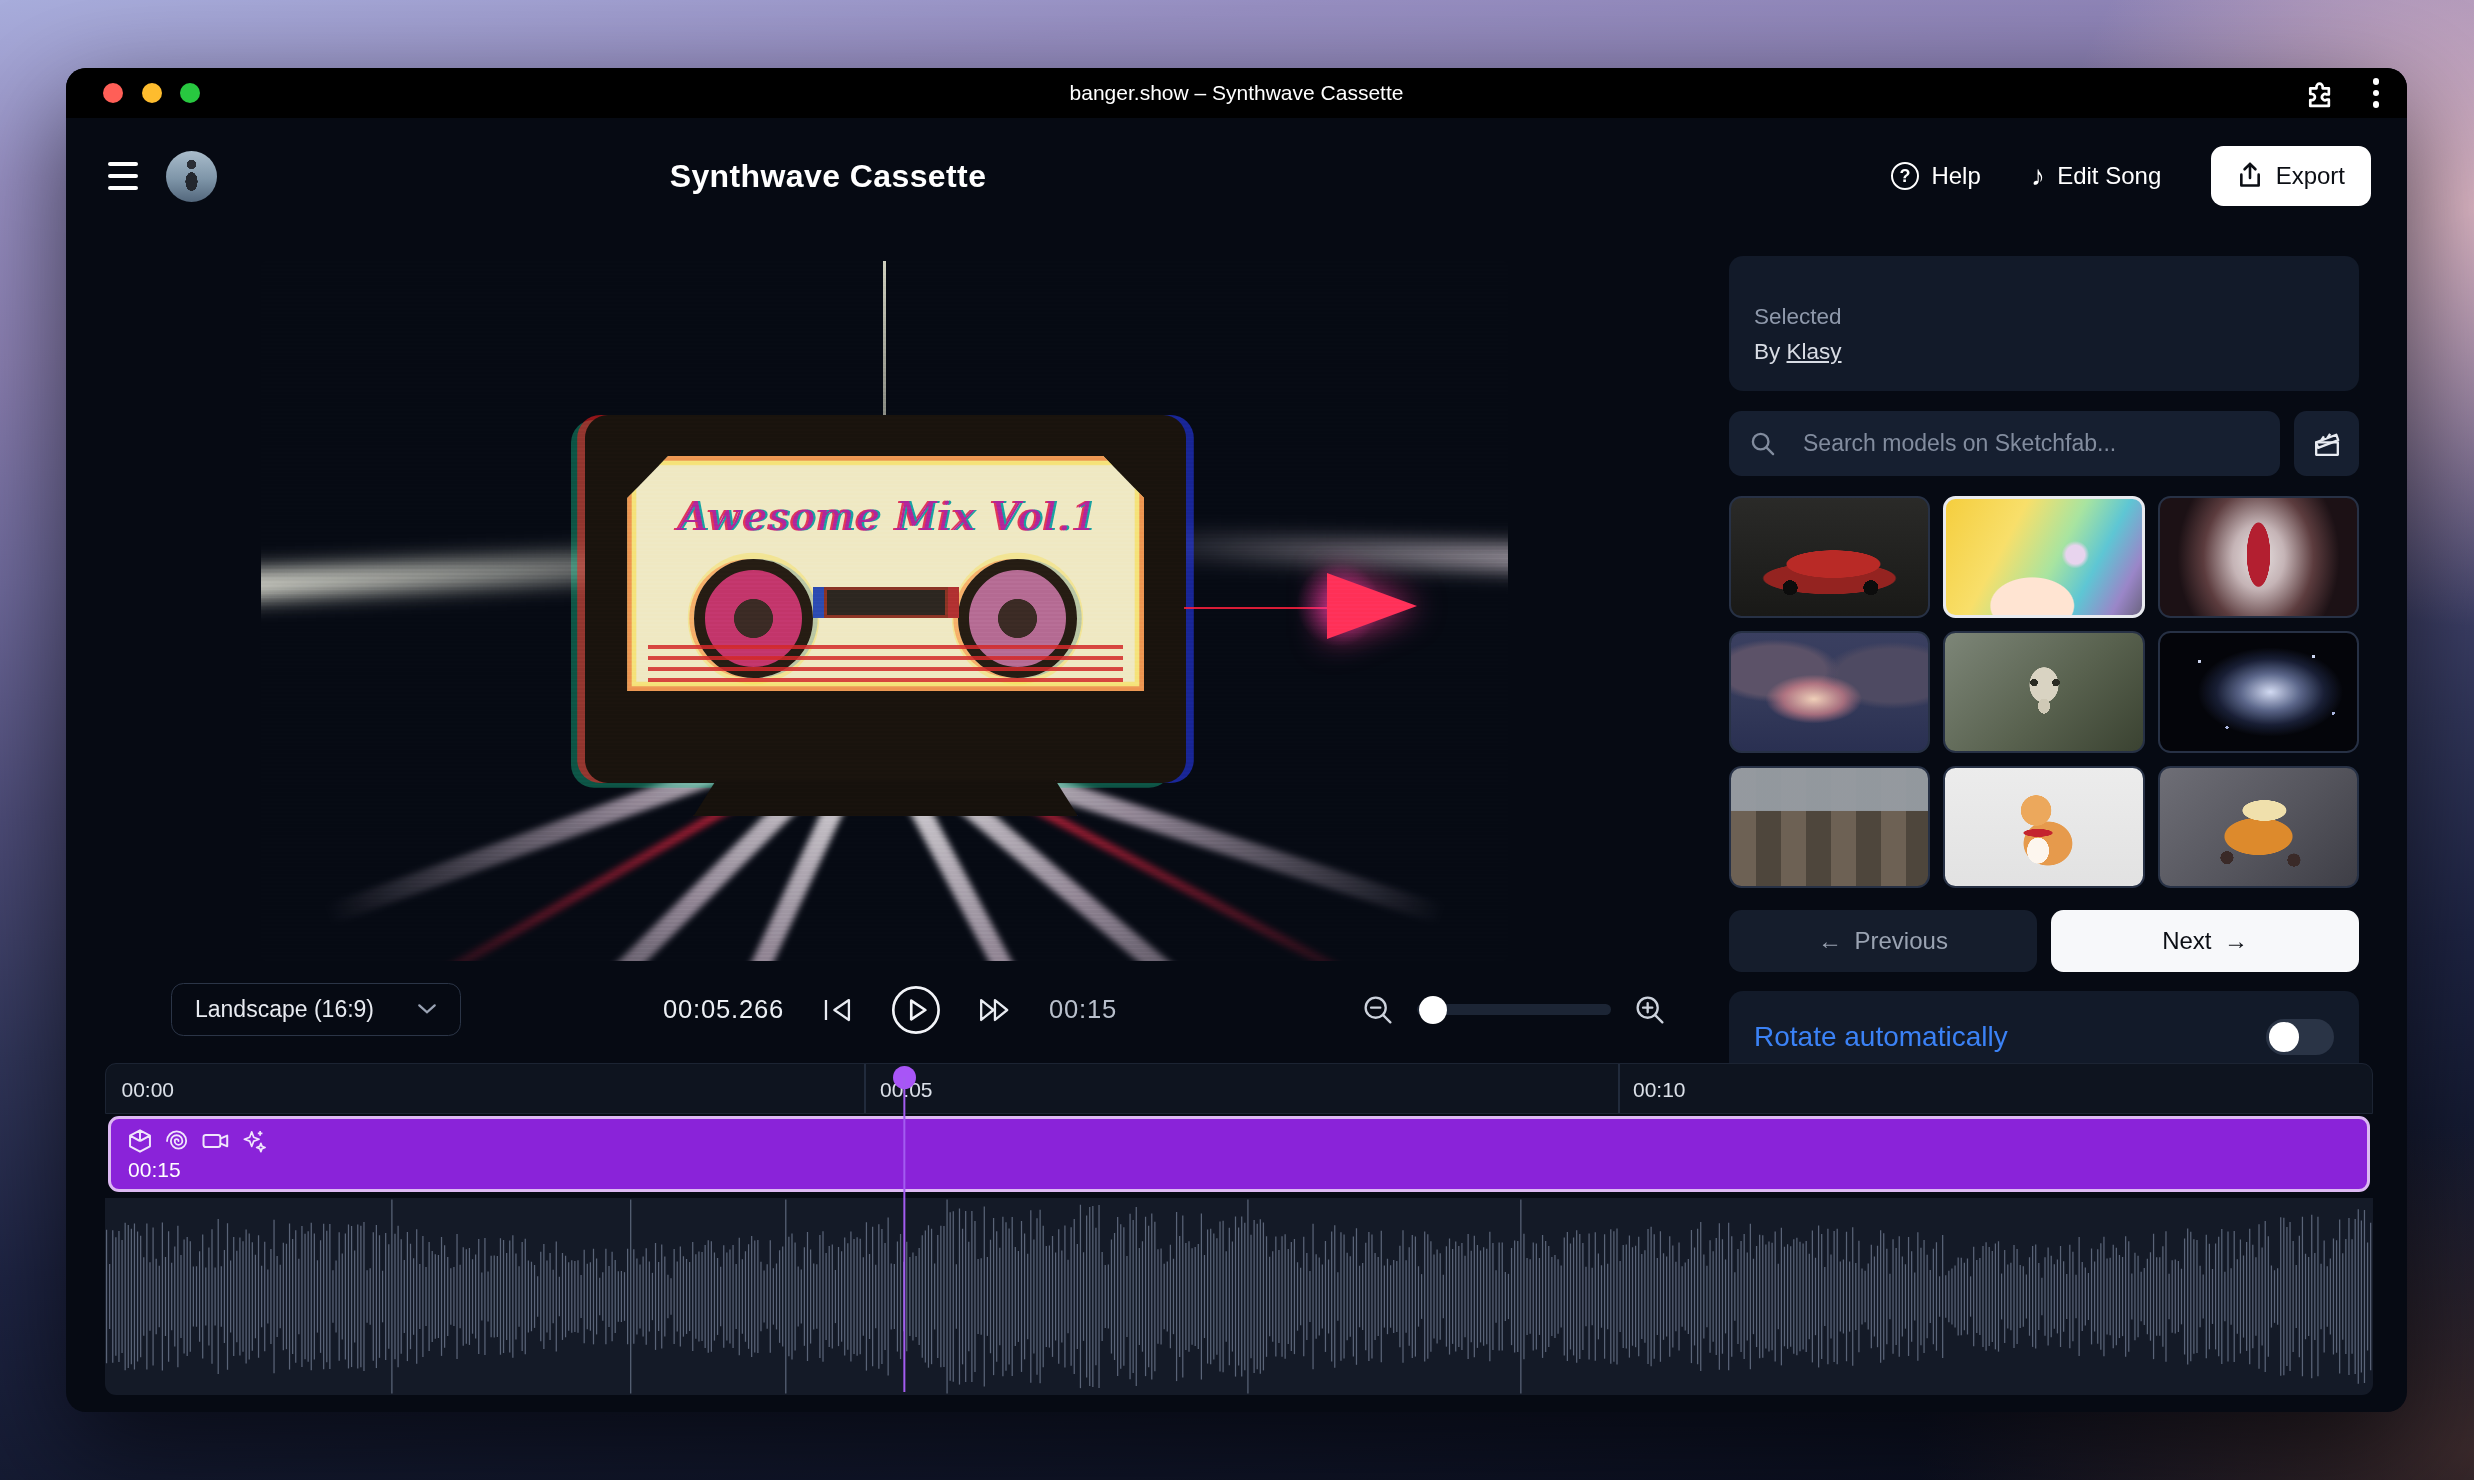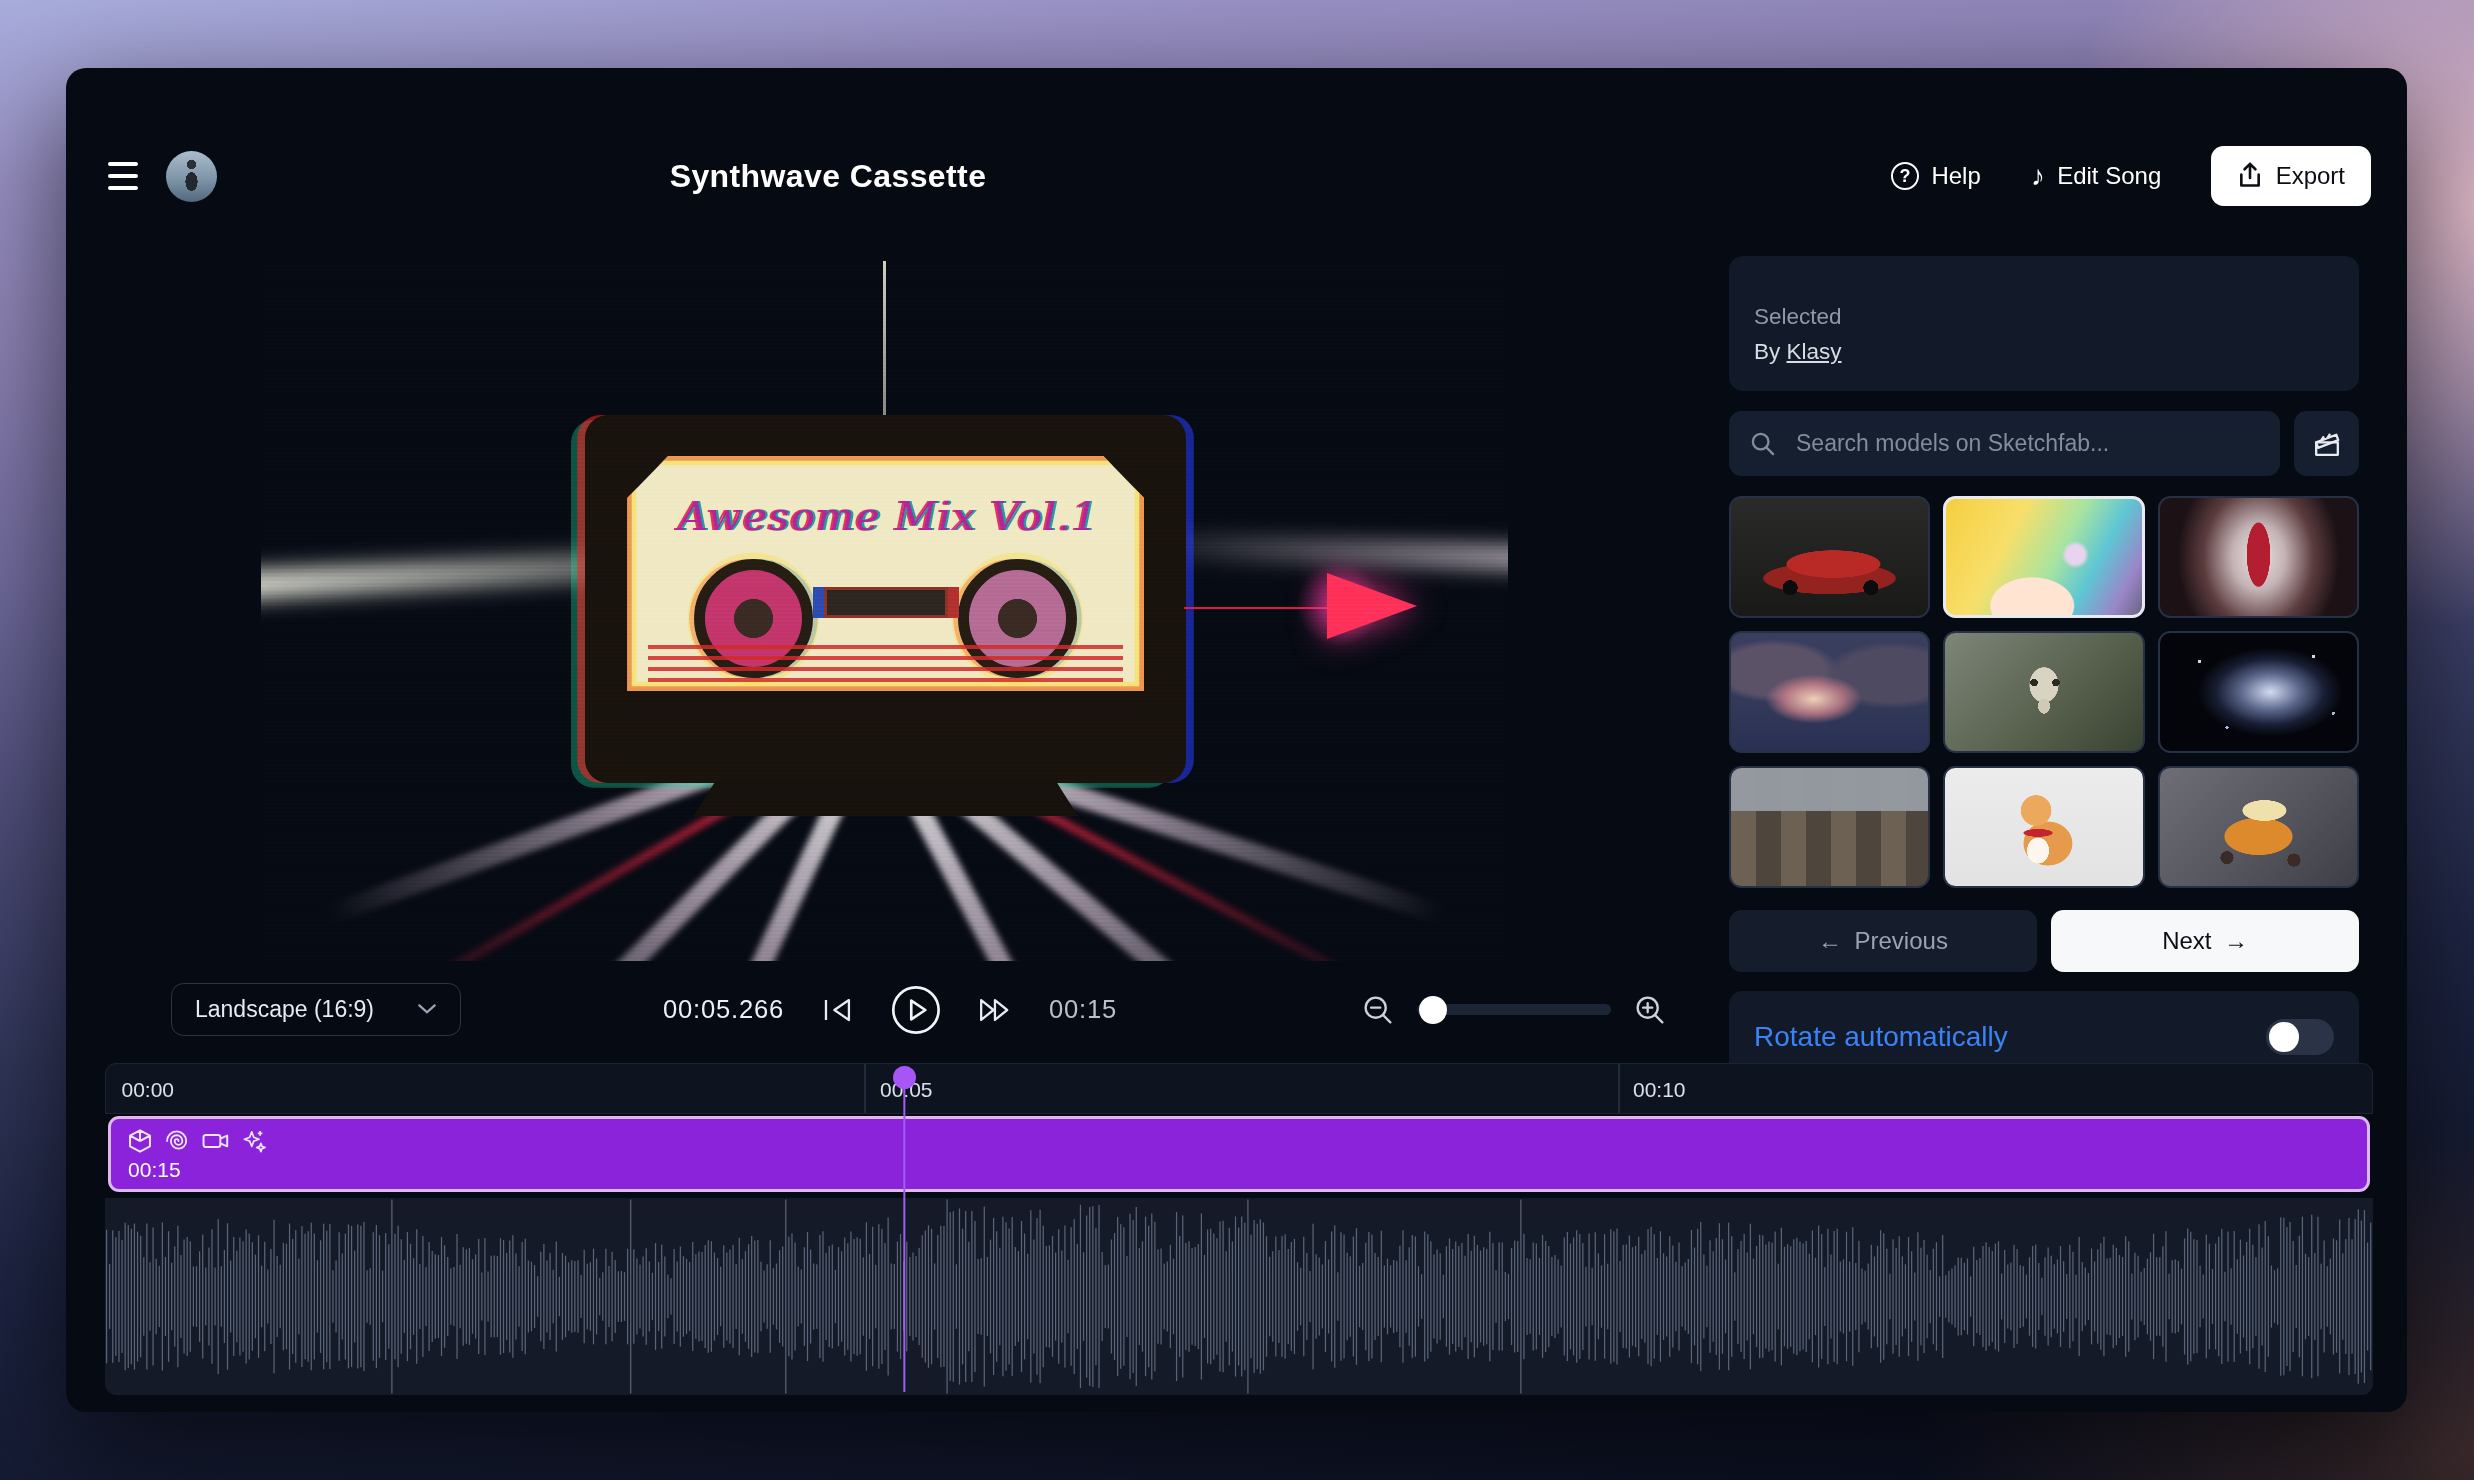--- a/index.html
+++ b/index.html
@@ -104,21 +104,21 @@
 
   
   .sidebar{ position:absolute; left:1663px; top:188px; width:630px; height:808px; overflow:hidden; }
   .card{ background:#121a29; border-radius:14px; }
   .sel-card{ padding:26px 25px; margin-bottom:20px; }
   .sel-heading{ color:#8f99ab; font-size:22.5px;margin-top:22px; }
   .sel-name{ color:#fff; font-size:27px; font-weight:bold; margin-top:9.3px; }
   .sel-by{ color:#d8dce4; font-size:22.5px; margin-top:9.3px; }
   .sel-by a{ color:#d8dce4; text-decoration:underline; cursor:pointer; }
   .search-row{ display:flex; gap:14px; margin-bottom:20px; }
-  .search-box{ flex:1; height:65px; background:#161f30; border-radius:12.4px; display:flex; align-items:center; gap:19px; padding:0 20px; }
+  .search-box{ flex:1; height:65px; background:#161f30; border-radius:12.4px; display:flex; align-items:center; gap:26px; padding:0 20px; }
   .search-box input{ flex:1; background:transparent; border:none; outline:none; color:#c7cdd8; font-size:23px; font-family:"Liberation Sans",sans-serif; }
   .search-box input::placeholder{ color:#828c9e; }
   .clap-btn{ width:65px; height:65px; background:#161f30; border-radius:12.4px; display:flex; align-items:center; justify-content:center; cursor:pointer; }
   .grid{ display:grid; grid-template-columns:repeat(3,1fr); gap:13px; margin-bottom:22px; }
   .thumb{ height:122px; border-radius:12.4px; border:2.3px solid #273145; cursor:pointer; background-color:#1a2232; }
   .thumb.selected{ border:3.1px solid #e8eaef; }
   .t1{ background:
       radial-gradient(circle 12.4px at 30% 76%, #0c0c0c 60%, rgba(0,0,0,0) 61%),
       radial-gradient(circle 12.4px at 71% 76%, #0c0c0c 60%, rgba(0,0,0,0) 61%),
       radial-gradient(ellipse 68px 20px at 52% 56%, #b92a26 68%, rgba(0,0,0,0) 70%),
@@ -190,20 +190,40 @@
 
   svg{ display:block; }
 </style>
 </head>
 <body>
 
 <div class="wallpaper"></div>
 
 <div class="window">
 
+  <div class="titlebar">
+    <div class="traffic">
+      <span class="tl-dot tl-red"></span>
+      <span class="tl-dot tl-yellow"></span>
+      <span class="tl-dot tl-green"></span>
+    </div>
+    <span class="tb-title">banger.show – Synthwave Cassette</span>
+    <div class="tb-right">
+      <span>
+        <svg width="33" height="33" viewBox="0 0 32 32">
+            <path d="M9 11 h6 v-1.5 a3 3 0 1 1 6 0 V11 h6 v6 h-2 a3 3 0 1 0 0 5 h2 v6 H9 v-5.5 h1.5 a3 3 0 1 0 0-6 H9 z" fill="none" stroke="#fff" stroke-width="2.6" stroke-linejoin="round"></path>
+          </svg>
+      </span>
+      <span class="kebab">
+          <i></i>
+          <i></i>
+          <i></i>
+        </span>
+    </div>
+  </div>
 
   <div class="header">
     <span class="hamburger">
         <i></i>
         <i></i>
         <i></i>
       </span>
     <span class="avatar"></span>
     <span class="app-title">Synthwave Cassette</span>
     <div class="header-right">

